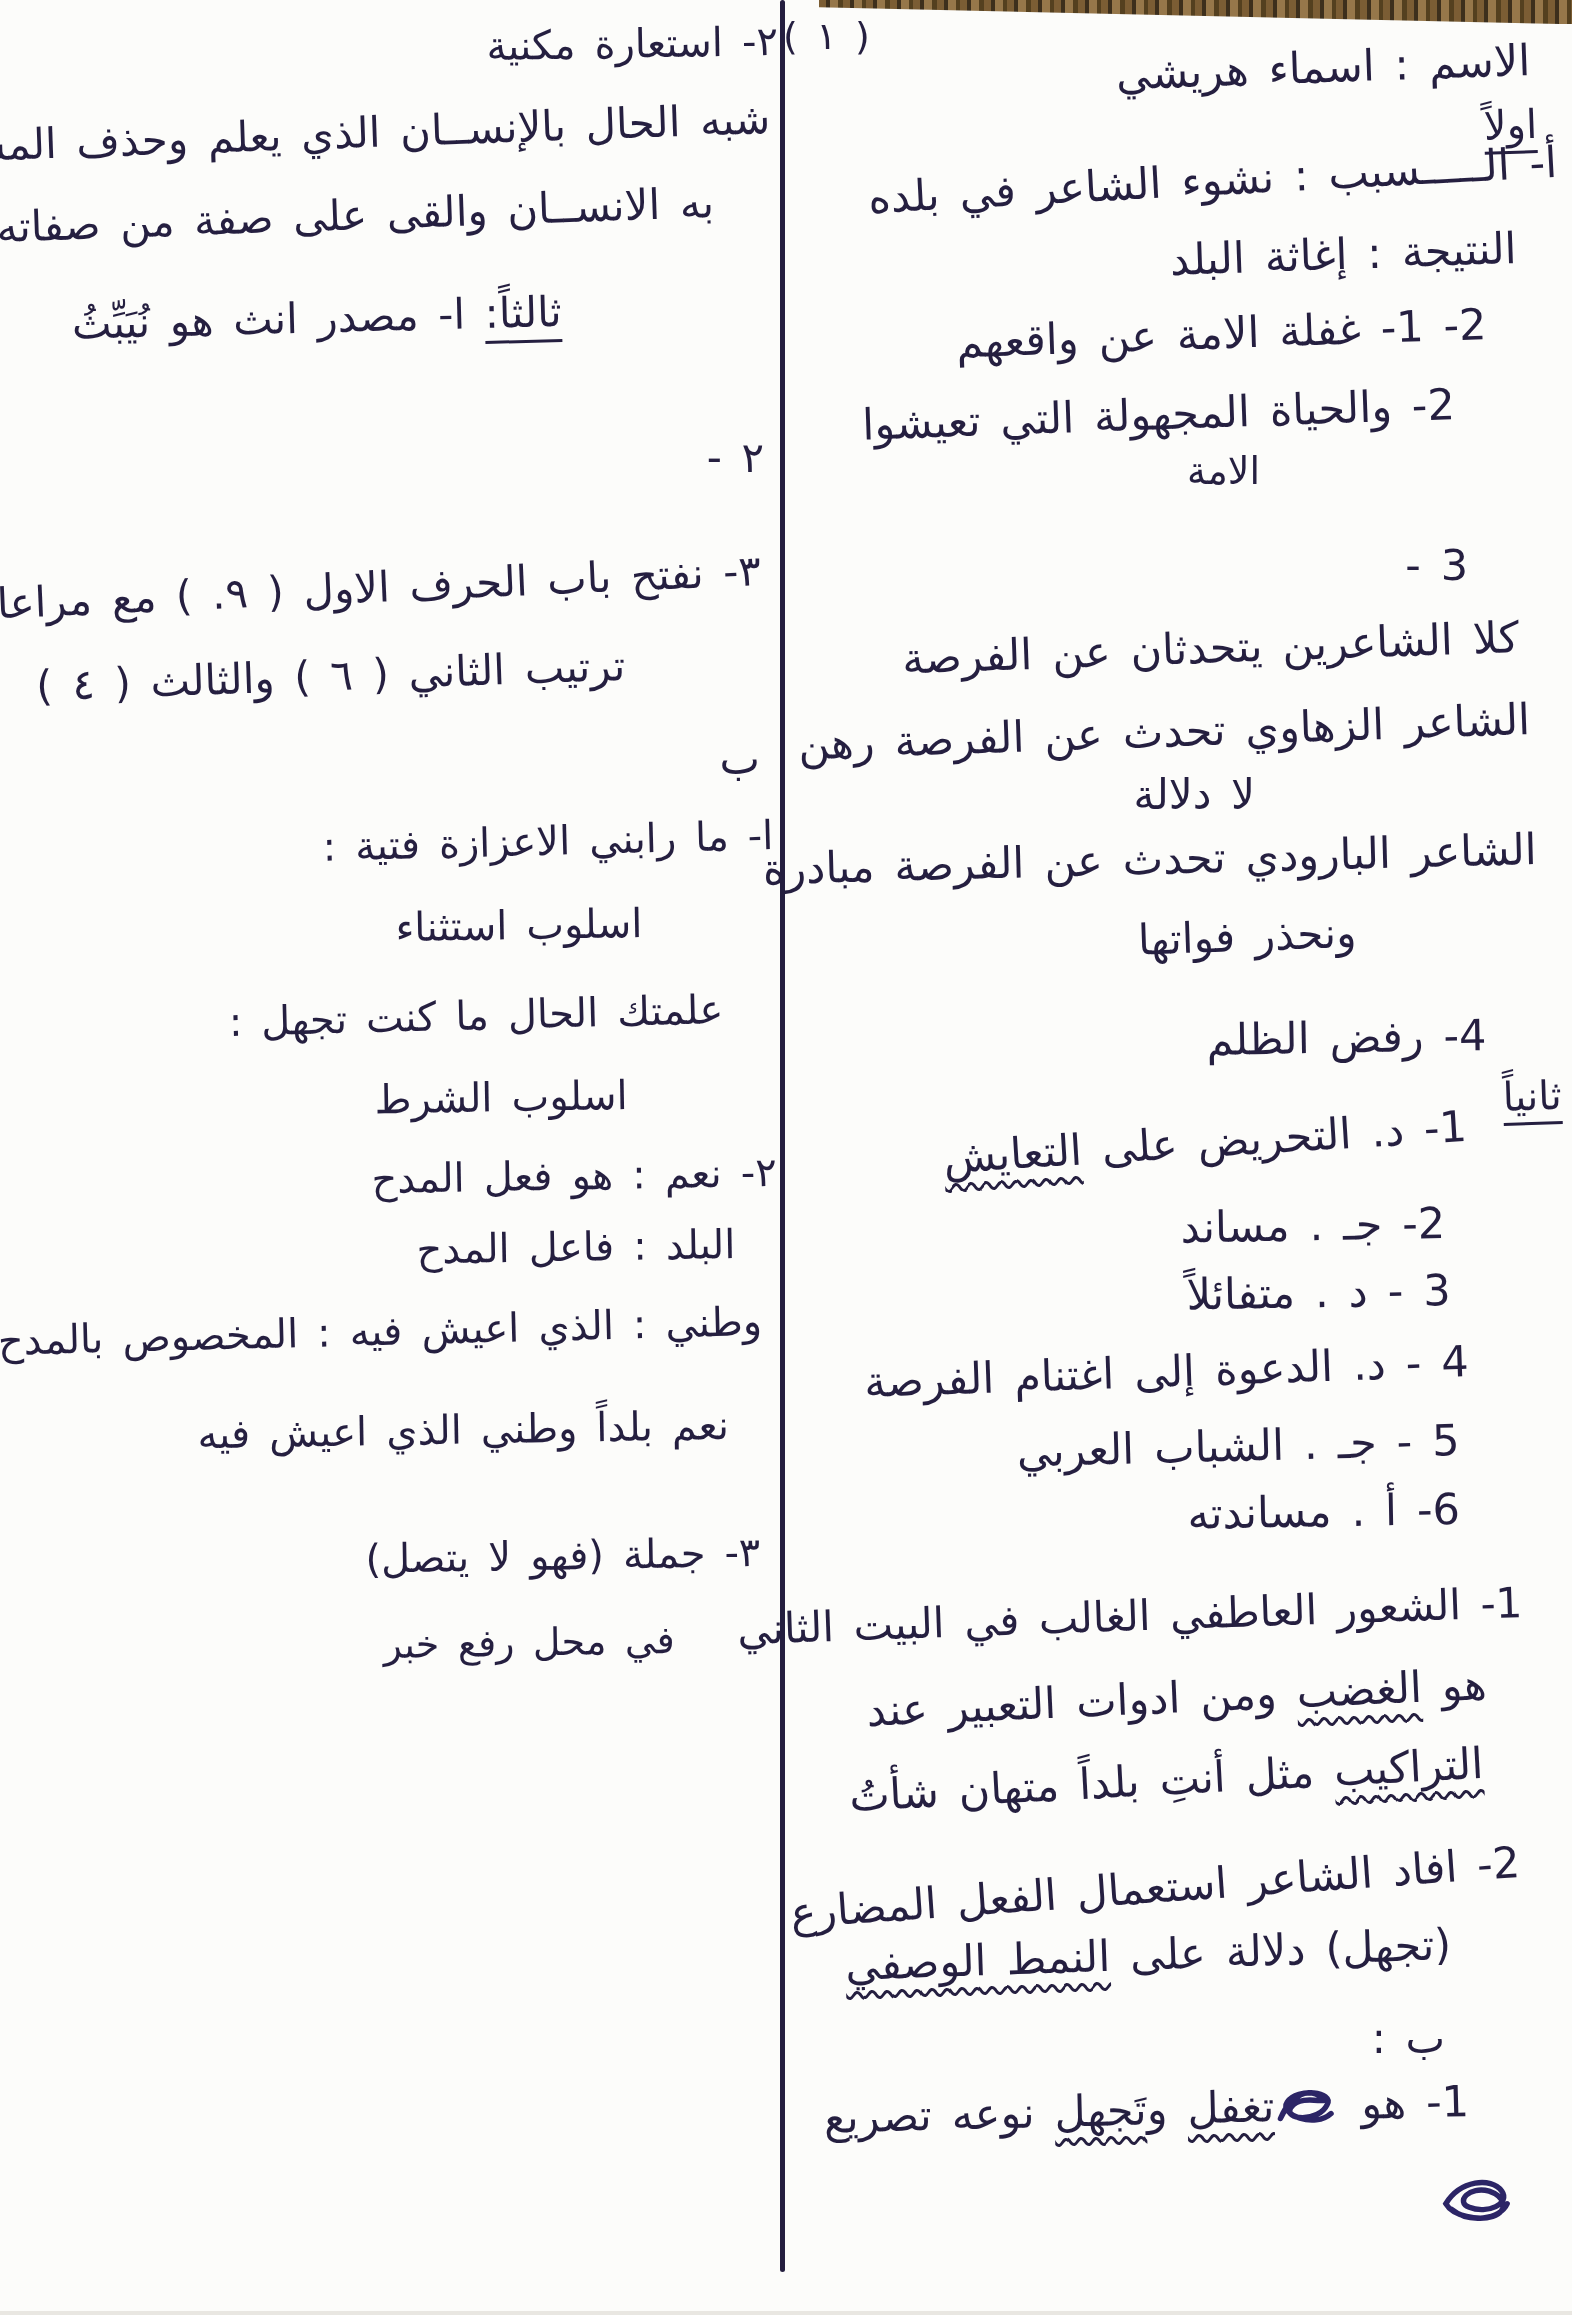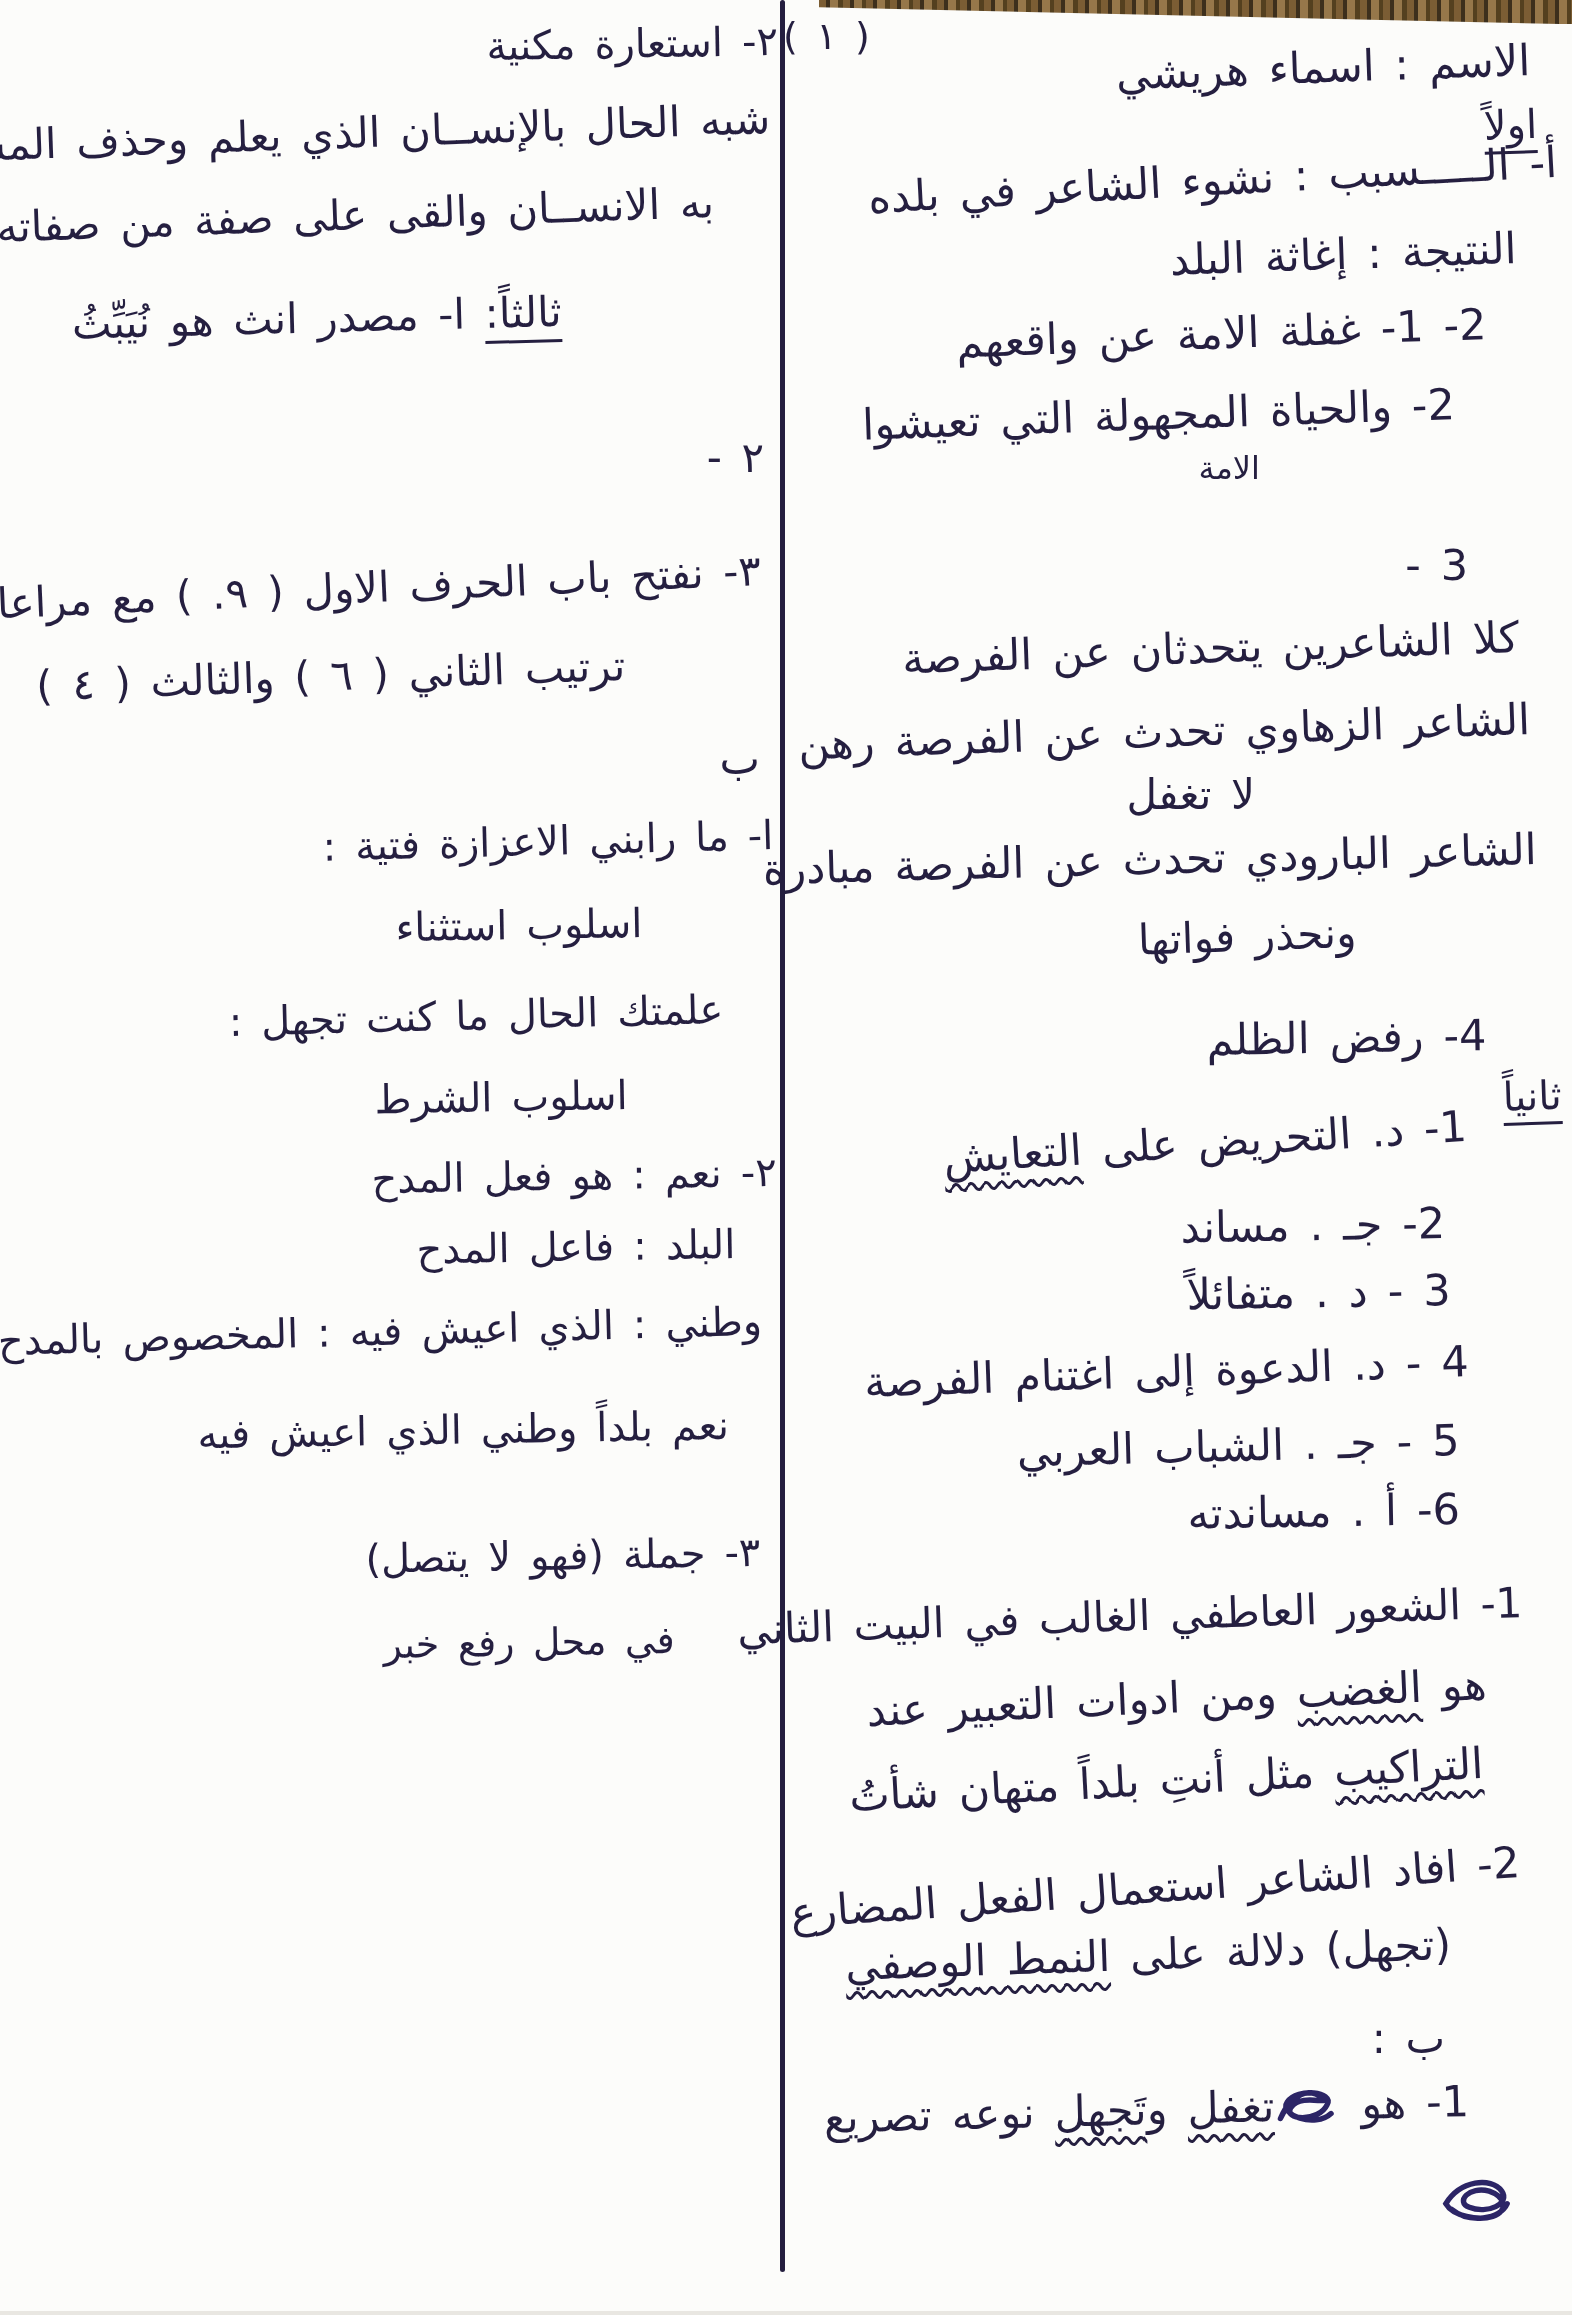--- a/index.html
+++ b/index.html
@@ -48,29 +48,29 @@
   <div class="line" style="right:36px; top:101px; font-size:40px; transform:rotate(-2deg);"><span class="ul">اولاً</span></div>
 
   <div class="line" style="right:16.3px; top:138px; font-size:43px; transform:rotate(-3deg);">أ- الـــــسبب : نشوء الشاعر في بلده</div>
 
   <div class="line" style="right:56px; top:224px; font-size:43px; transform:rotate(-2deg);">النتيجة : إغاثة البلد</div>
 
   <div class="line" style="right:86px; top:300px; font-size:43px; transform:rotate(-2deg);">2- 1- غفلة الامة عن واقعهم</div>
 
   <div class="line" style="right:118px; top:380px; font-size:43px; transform:rotate(-2deg);">2- والحياة المجهولة التي تعيشوا</div>
 
-  <div class="line" style="right:312px; top:450px; font-size:32px;">الامة</div>
+  <div class="line" style="right:312px; top:450px; font-size:38px;">الامة</div>
 
   <div class="line" style="right:104px; top:541px; font-size:43px;">3 -</div>
 
   <div class="line" style="right:54px; top:613px; font-size:43px; transform:rotate(-2deg);">كلا الشاعرين يتحدثان عن الفرصة</div>
 
   <div class="line" style="right:43px; top:695px; font-size:43px; transform:rotate(-2deg);">الشاعر الزهاوي تحدث عن الفرصة رهن</div>
 
-  <div class="line" style="right:317px; top:771px; font-size:42px;">لا تغفل</div>
+  <div class="line" style="right:317px; top:771px; font-size:42px;">لا دلالة</div>
 
   <div class="line" style="right:36px; top:825px; font-size:43px; transform:rotate(-1.5deg);">الشاعر البارودي تحدث عن الفرصة مبادرة</div>
 
   <div class="line" style="right:217px; top:909px; font-size:42px; transform:rotate(-2deg);">ونحذر فواتها</div>
 
   <div class="line" style="right:86px; top:1011px; font-size:43px; transform:rotate(-1deg);">4- رفض الظلم</div>
 
   <div class="line" style="right:11px; top:1072px; font-size:40px; transform:rotate(-2deg);"><span class="ul">ثانياً</span></div>
 
   <div class="line" style="right:107px; top:1102px; font-size:43px; transform:rotate(-3.5deg);"><span>1- د. التحريض على </span><span class="wavy">التعايش</span></div>

